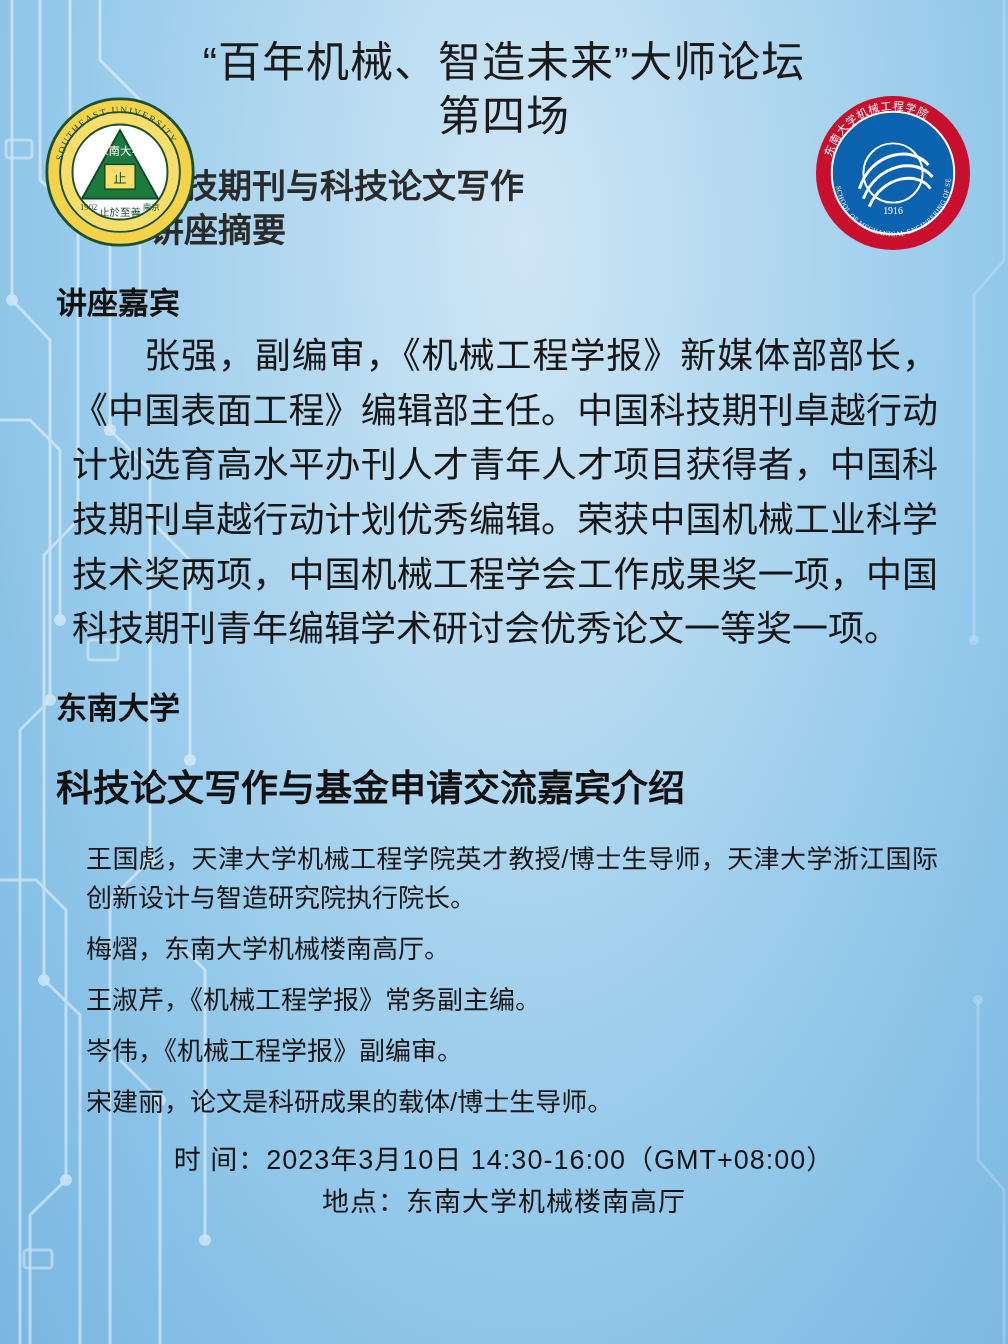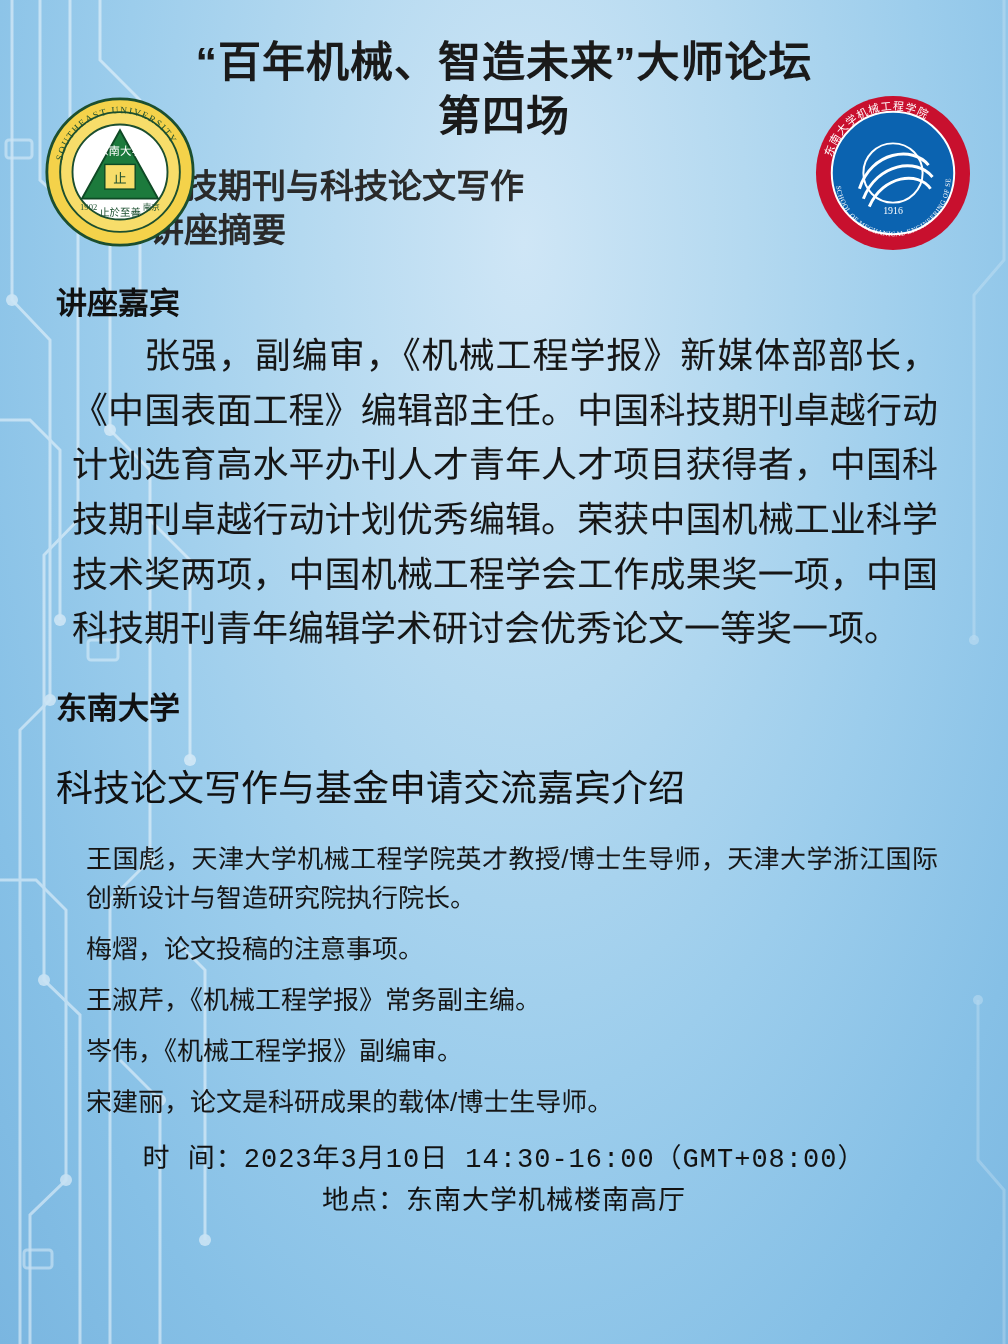--- a/index.html
+++ b/index.html
@@ -58,21 +58,21 @@
     position: absolute;
     right: 36px;
     top: 94px;
     width: 158px;
     height: 158px;
     z-index: 6;
   }
   .title-main {
     text-align: center;
     font-size: 43px;
-    font-weight: bold;
+    font-weight: normal;
     color: #1a1a1a;
     letter-spacing: 1px;
     line-height: 1.25;
     padding-top: 36px;
     margin: 0 120px;
   }
   .title-sub {
     text-align: left;
     font-size: 34px;
     font-weight: bold;
@@ -81,21 +81,21 @@
     margin: 20px 150px 0 150px;
   }
   .section-head {
     font-size: 31px;
     font-weight: bold;
     color: #111;
     margin: 26px 0 6px 56px;
   }
   .section-head-big {
     font-size: 37px;
-    font-weight: normal;
+    font-weight: bold;
     color: #111;
     margin: 30px 0 28px 56px;
   }
   .para {
     font-size: 36px;
     color: #161616;
     line-height: 1.52;
     margin: 4px 70px 0 72px;
     text-align: justify;
     text-indent: 2em;
@@ -108,21 +108,21 @@
     color: #161616;
     line-height: 1.5;
     margin-bottom: 12px;
     text-align: justify;
   }
   .footer {
     margin-top: 18px;
     text-align: center;
   }
   .footer-line {
-    font-family: Liberation Mono, monospace;
+    font-family: Liberation Sans, sans-serif;
     font-size: 27px;
     color: #121212;
     line-height: 1.55;
     letter-spacing: 1px;
   }
 </style>
 </head>
 <body>
 
 <div class="poster">
@@ -222,21 +222,21 @@
 
     <div class="section-head">讲座嘉宾</div>
     <div class="para">张强，副编审，《机械工程学报》新媒体部部长，《中国表面工程》编辑部主任。中国科技期刊卓越行动计划选育高水平办刊人才青年人才项目获得者，中国科技期刊卓越行动计划优秀编辑。荣获中国机械工业科学技术奖两项，中国机械工程学会工作成果奖一项，中国科技期刊青年编辑学术研讨会优秀论文一等奖一项。</div>
 
     <div class="section-head">东南大学</div>
 
     <div class="section-head-big">科技论文写作与基金申请交流嘉宾介绍</div>
 
     <div class="guest-list">
       <div class="guest-item">王国彪，天津大学机械工程学院英才教授/博士生导师，天津大学浙江国际创新设计与智造研究院执行院长。</div>
-      <div class="guest-item">梅熠，论文投稿的注意事项。</div>
+      <div class="guest-item">梅熠，东南大学机械楼南高厅。</div>
       <div class="guest-item">王淑芹，《机械工程学报》常务副主编。</div>
       <div class="guest-item">岑伟，《机械工程学报》副编审。</div>
       <div class="guest-item">宋建丽，论文是科研成果的载体/博士生导师。</div>
     </div>
 
     <div class="footer">
       <div class="footer-line">时 间：2023年3月10日 14:30-16:00（GMT+08:00）</div>
       <div class="footer-line">地点：东南大学机械楼南高厅</div>
 
     </div>

